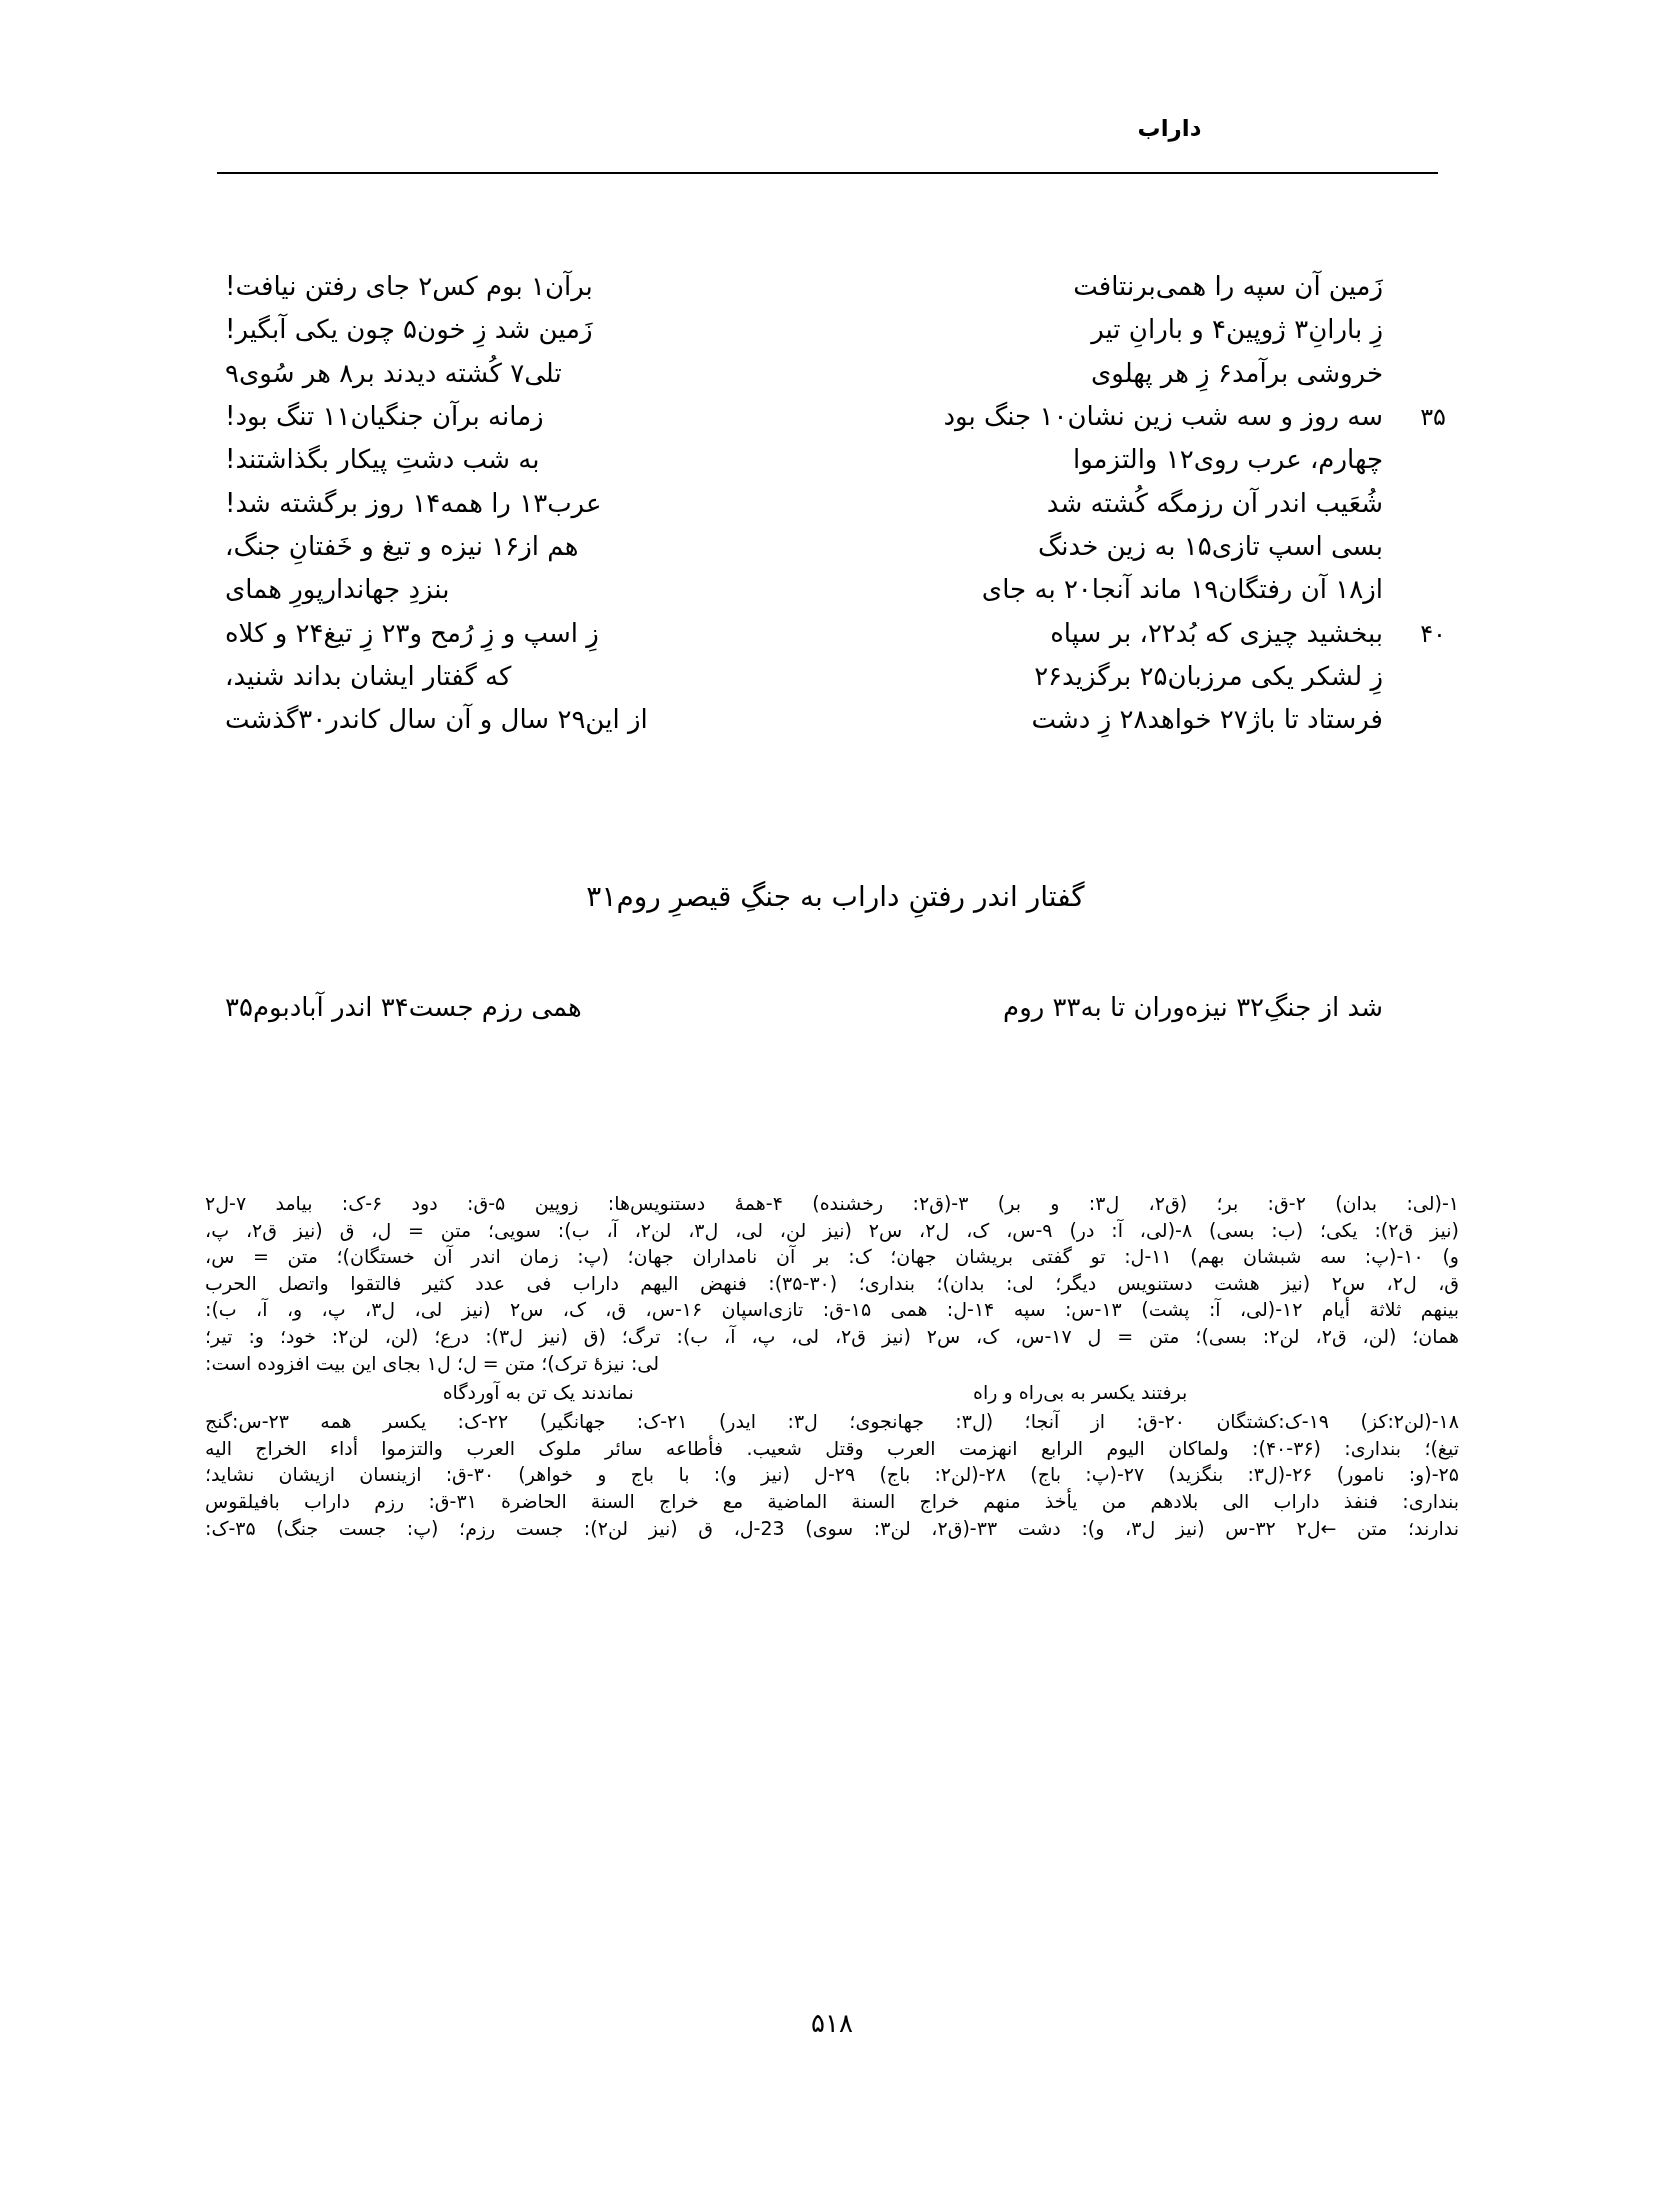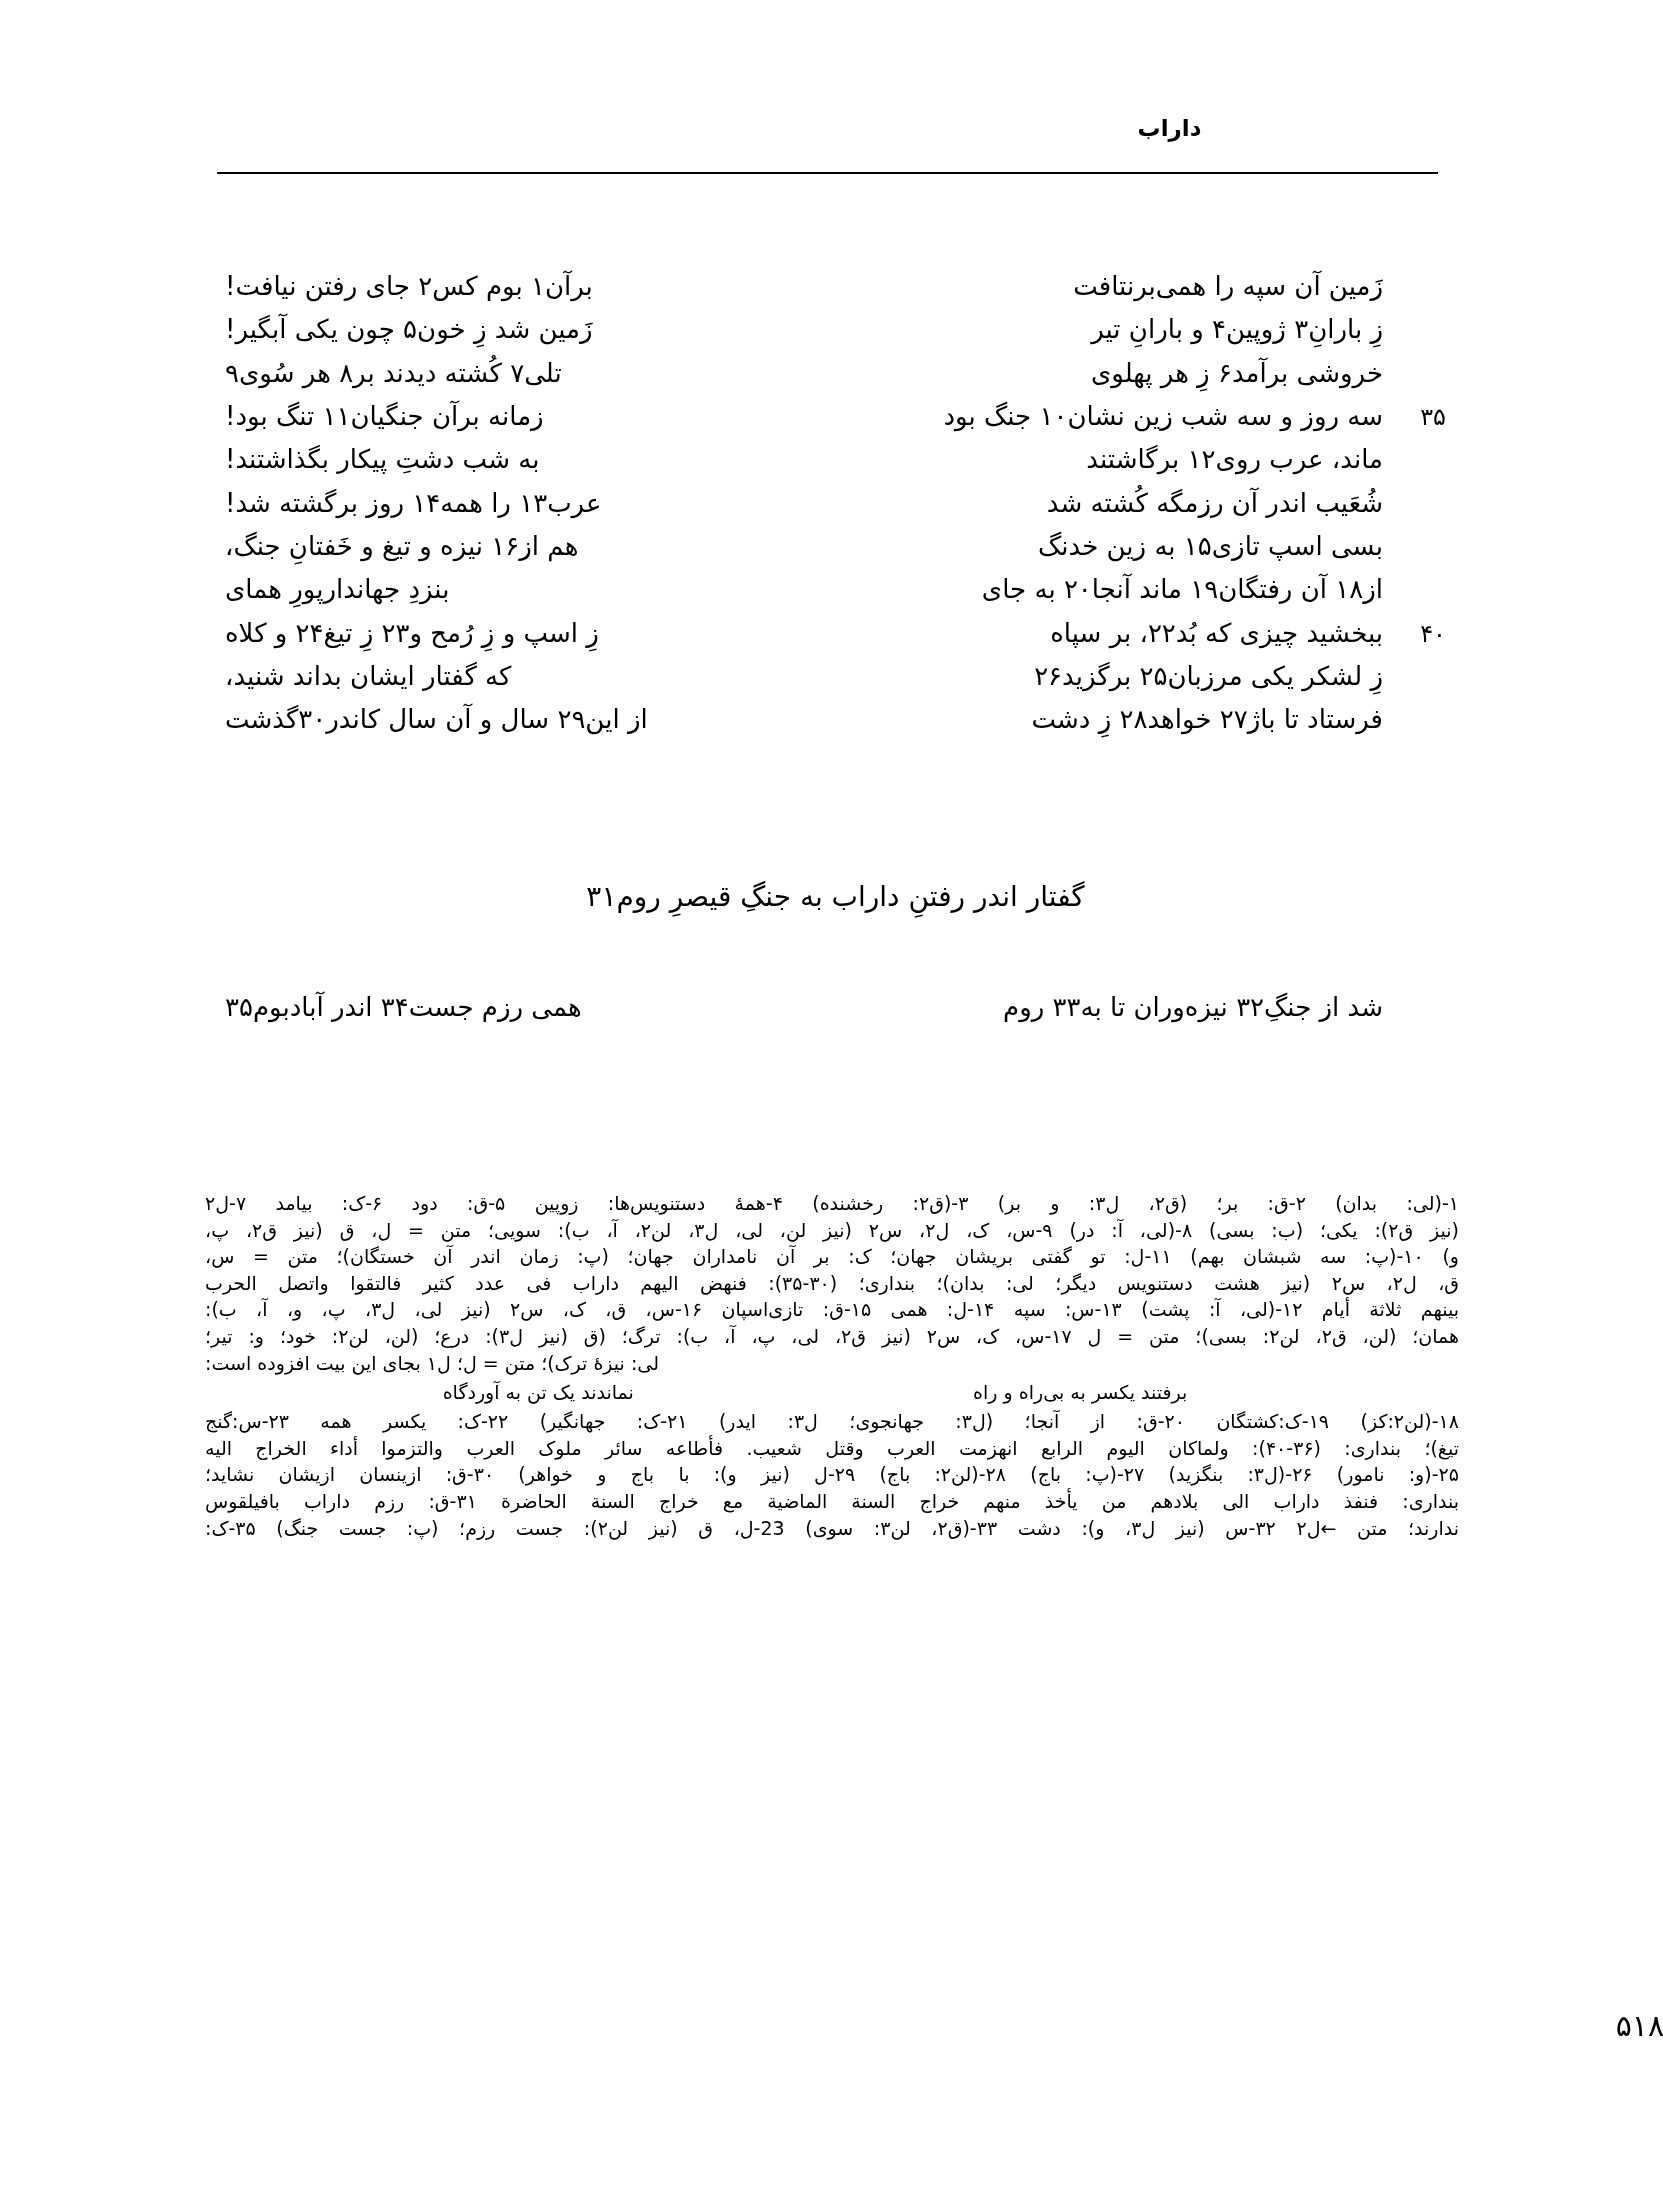--- a/index.html
+++ b/index.html
@@ -91,21 +91,21 @@
     justify-content:center;
     font-size:19px;
     margin-top:2.7px;margin-bottom:2.7px;
     padding-right:102px;padding-left:68px;
   }
   .fn-inset .h{flex:1 1 0;display:flex;justify-content:space-around;white-space:nowrap;}
 
   
   .pagenum{
     position:absolute;top:2008px;right:0;left:0;
-    text-align:right;font-size:30px;
+    text-align:center;font-size:26px;
   }
 </style>
 </head>
 <body>
 
 <div class="page">
 
   <div class="runhead">
     <span class="rh-text">داراب</span>
   </div>
@@ -141,21 +141,21 @@
       <div class="vnum">۳۵</div>
       <div class="hemistich">
         <span class="hem-right">سه روز و سه شب زین نشان۱۰ جنگ بود</span>
         <span class="hem-left">زمانه برآن جنگیان۱۱ تنگ بود!</span>
       </div>
     </div>
 
     <div class="vrow">
       <div class="vnum"></div>
       <div class="hemistich">
-        <span class="hem-right">ماند، عرب روی۱۲ برگاشتند</span>
+        <span class="hem-right">چهارم، عرب روی۱۲ والتزموا</span>
         <span class="hem-left">به شب دشتِ پیکار بگذاشتند!</span>
       </div>
     </div>
 
     <div class="vrow">
       <div class="vnum"></div>
       <div class="hemistich">
         <span class="hem-right">شُعَیب اندر آن رزمگه کُشته شد</span>
         <span class="hem-left">عرب۱۳ را همه۱۴ روز برگشته شد!</span>
       </div>

